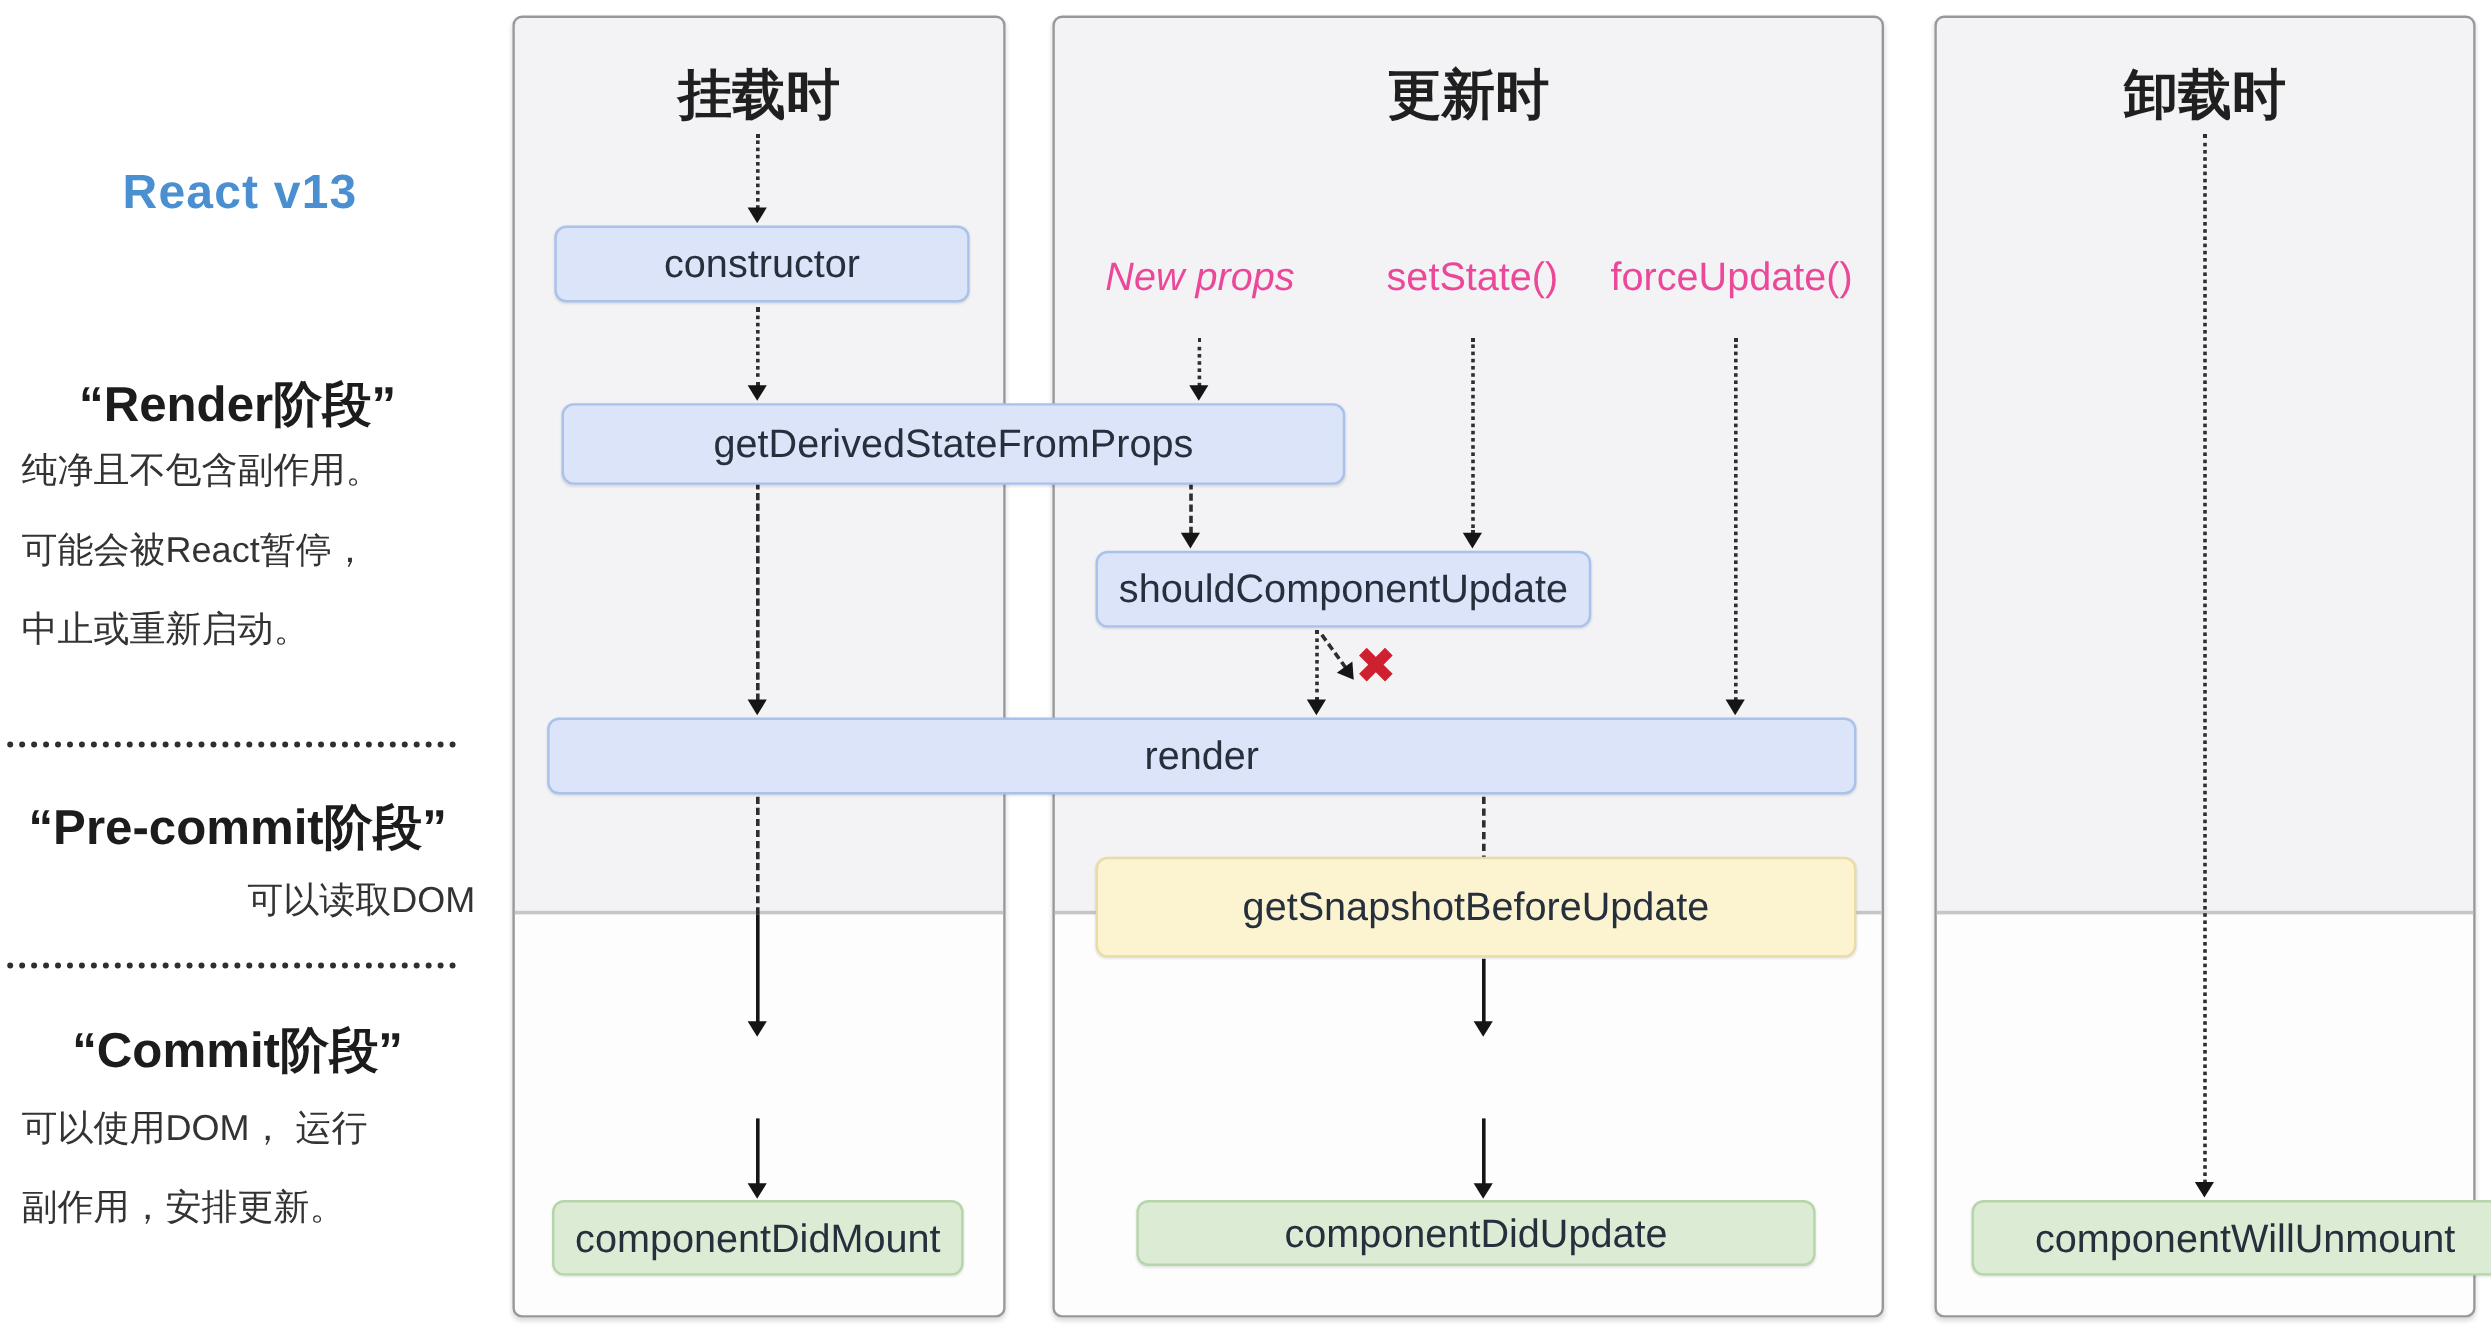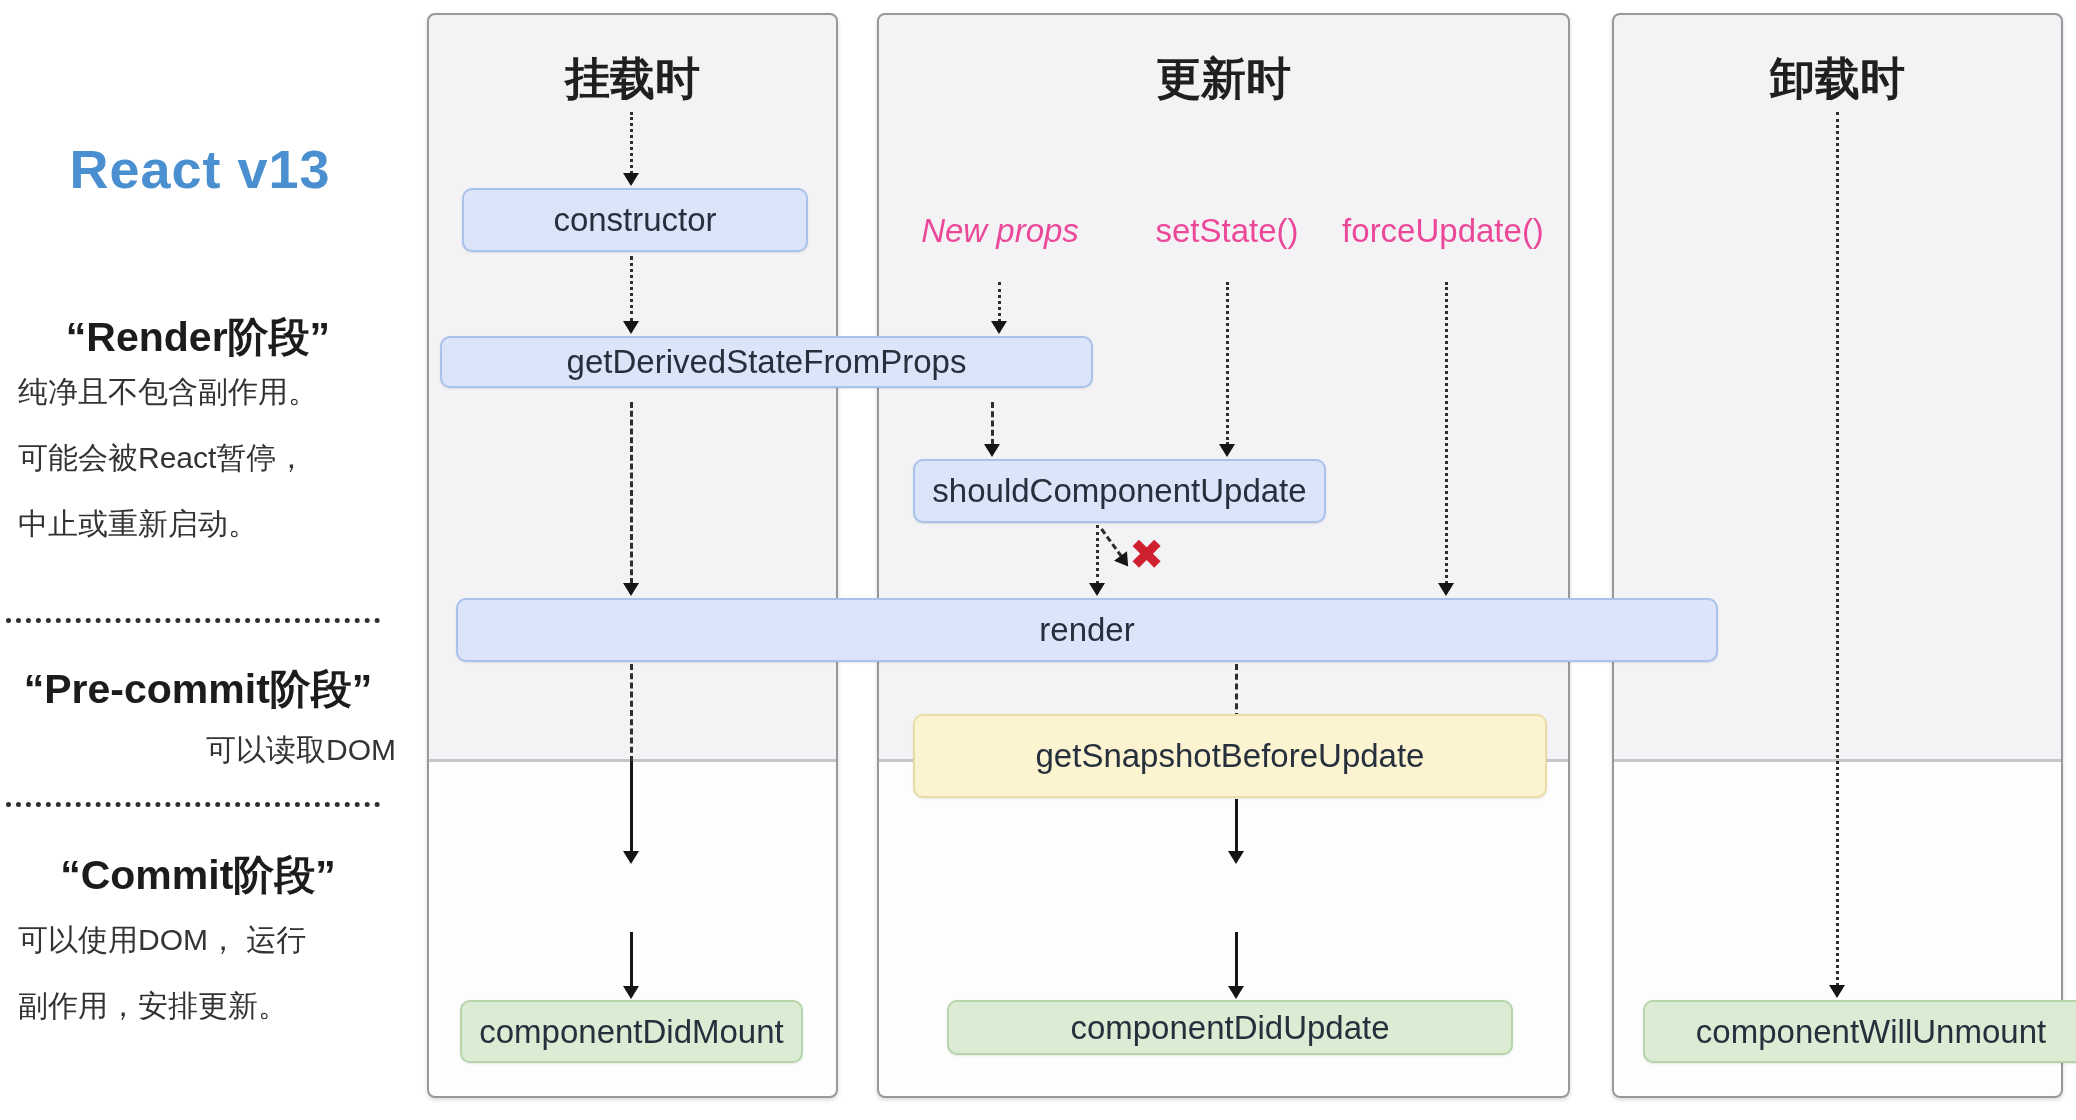--- a/index.html
+++ b/index.html
@@ -10,21 +10,21 @@
     --reject-red:#cf2030; --text-dark:#222;
   }
   *{margin:0;padding:0;box-sizing:border-box}
   html,body{background:#fff}
   body{font-family:"Liberation Sans","DejaVu Sans",sans-serif;color:var(--text-dark)}
   .canvas{position:relative;width:2076px;height:1120px;background:#fff;overflow:hidden}
 
   
   .sb{position:absolute;left:0;top:0;width:400px;height:1120px}
   .sb-title{position:absolute;left:20px;top:138px;width:360px;text-align:center;
-    font-size:54px;font-weight:bold;color:var(--react-blue);letter-spacing:1px}
+    font-size:40px;font-weight:bold;color:var(--react-blue);letter-spacing:1px}
   .sb-h{position:absolute;left:0;width:396px;text-align:center;font-size:41px;font-weight:bold;color:#1c1c1c}
   .sb-p{position:absolute;font-size:30px;color:#333;white-space:nowrap}
   .sb-div{position:absolute;left:6px;width:374px;height:0;border-top:5px dotted #2f2f2f}
 
   
   .panel{position:absolute;top:13px;height:1085px;border:2px solid var(--panel-border);
     border-radius:8px;background:linear-gradient(var(--panel-top-bg) 0 746px,var(--panel-bottom-bg) 746px);
     box-shadow:0 2px 4px rgba(0,0,0,.15)}
   .phase-split{position:absolute;left:0;right:0;top:744px;height:3px;background:#c6c6ca}
   .panel-h{position:absolute;top:34px;left:0;width:100%;text-align:center;
@@ -158,25 +158,25 @@
       <span class="head" style="bottom:0"></span>
   </div>
 
   <div class="arrow" style="left:1836px;top:112px;height:886px">
     <span class="shaft" style="top:0;height:874px"></span>
       <span class="head" style="bottom:0"></span>
   </div>
 
   <div class="node blue" style="left:462px;top:188px;width:346px;height:64px">constructor</div>
 
-  <div class="node blue" style="left:440px;top:336px;width:653px;height:52px">getDerivedStateFromProps</div>
+  <div class="node blue" style="left:468px;top:336px;width:653px;height:68px">getDerivedStateFromProps</div>
 
   <div class="node blue" style="left:913px;top:459px;width:413px;height:64px">shouldComponentUpdate</div>
 
-  <div class="node blue" style="left:456px;top:598px;width:1262px;height:64px">render</div>
+  <div class="node blue" style="left:456px;top:598px;width:1091px;height:64px">render</div>
 
   <div class="node yellow" style="left:913px;top:714px;width:634px;height:84px">getSnapshotBeforeUpdate</div>
 
 
   <div class="node green" style="left:460px;top:1000px;width:343px;height:63px">componentDidMount</div>
 
   <div class="node green" style="left:947px;top:1000px;width:566px;height:55px">componentDidUpdate</div>
 
   <div class="node green" style="left:1643px;top:1000px;width:456px;height:63px">componentWillUnmount</div>
 

